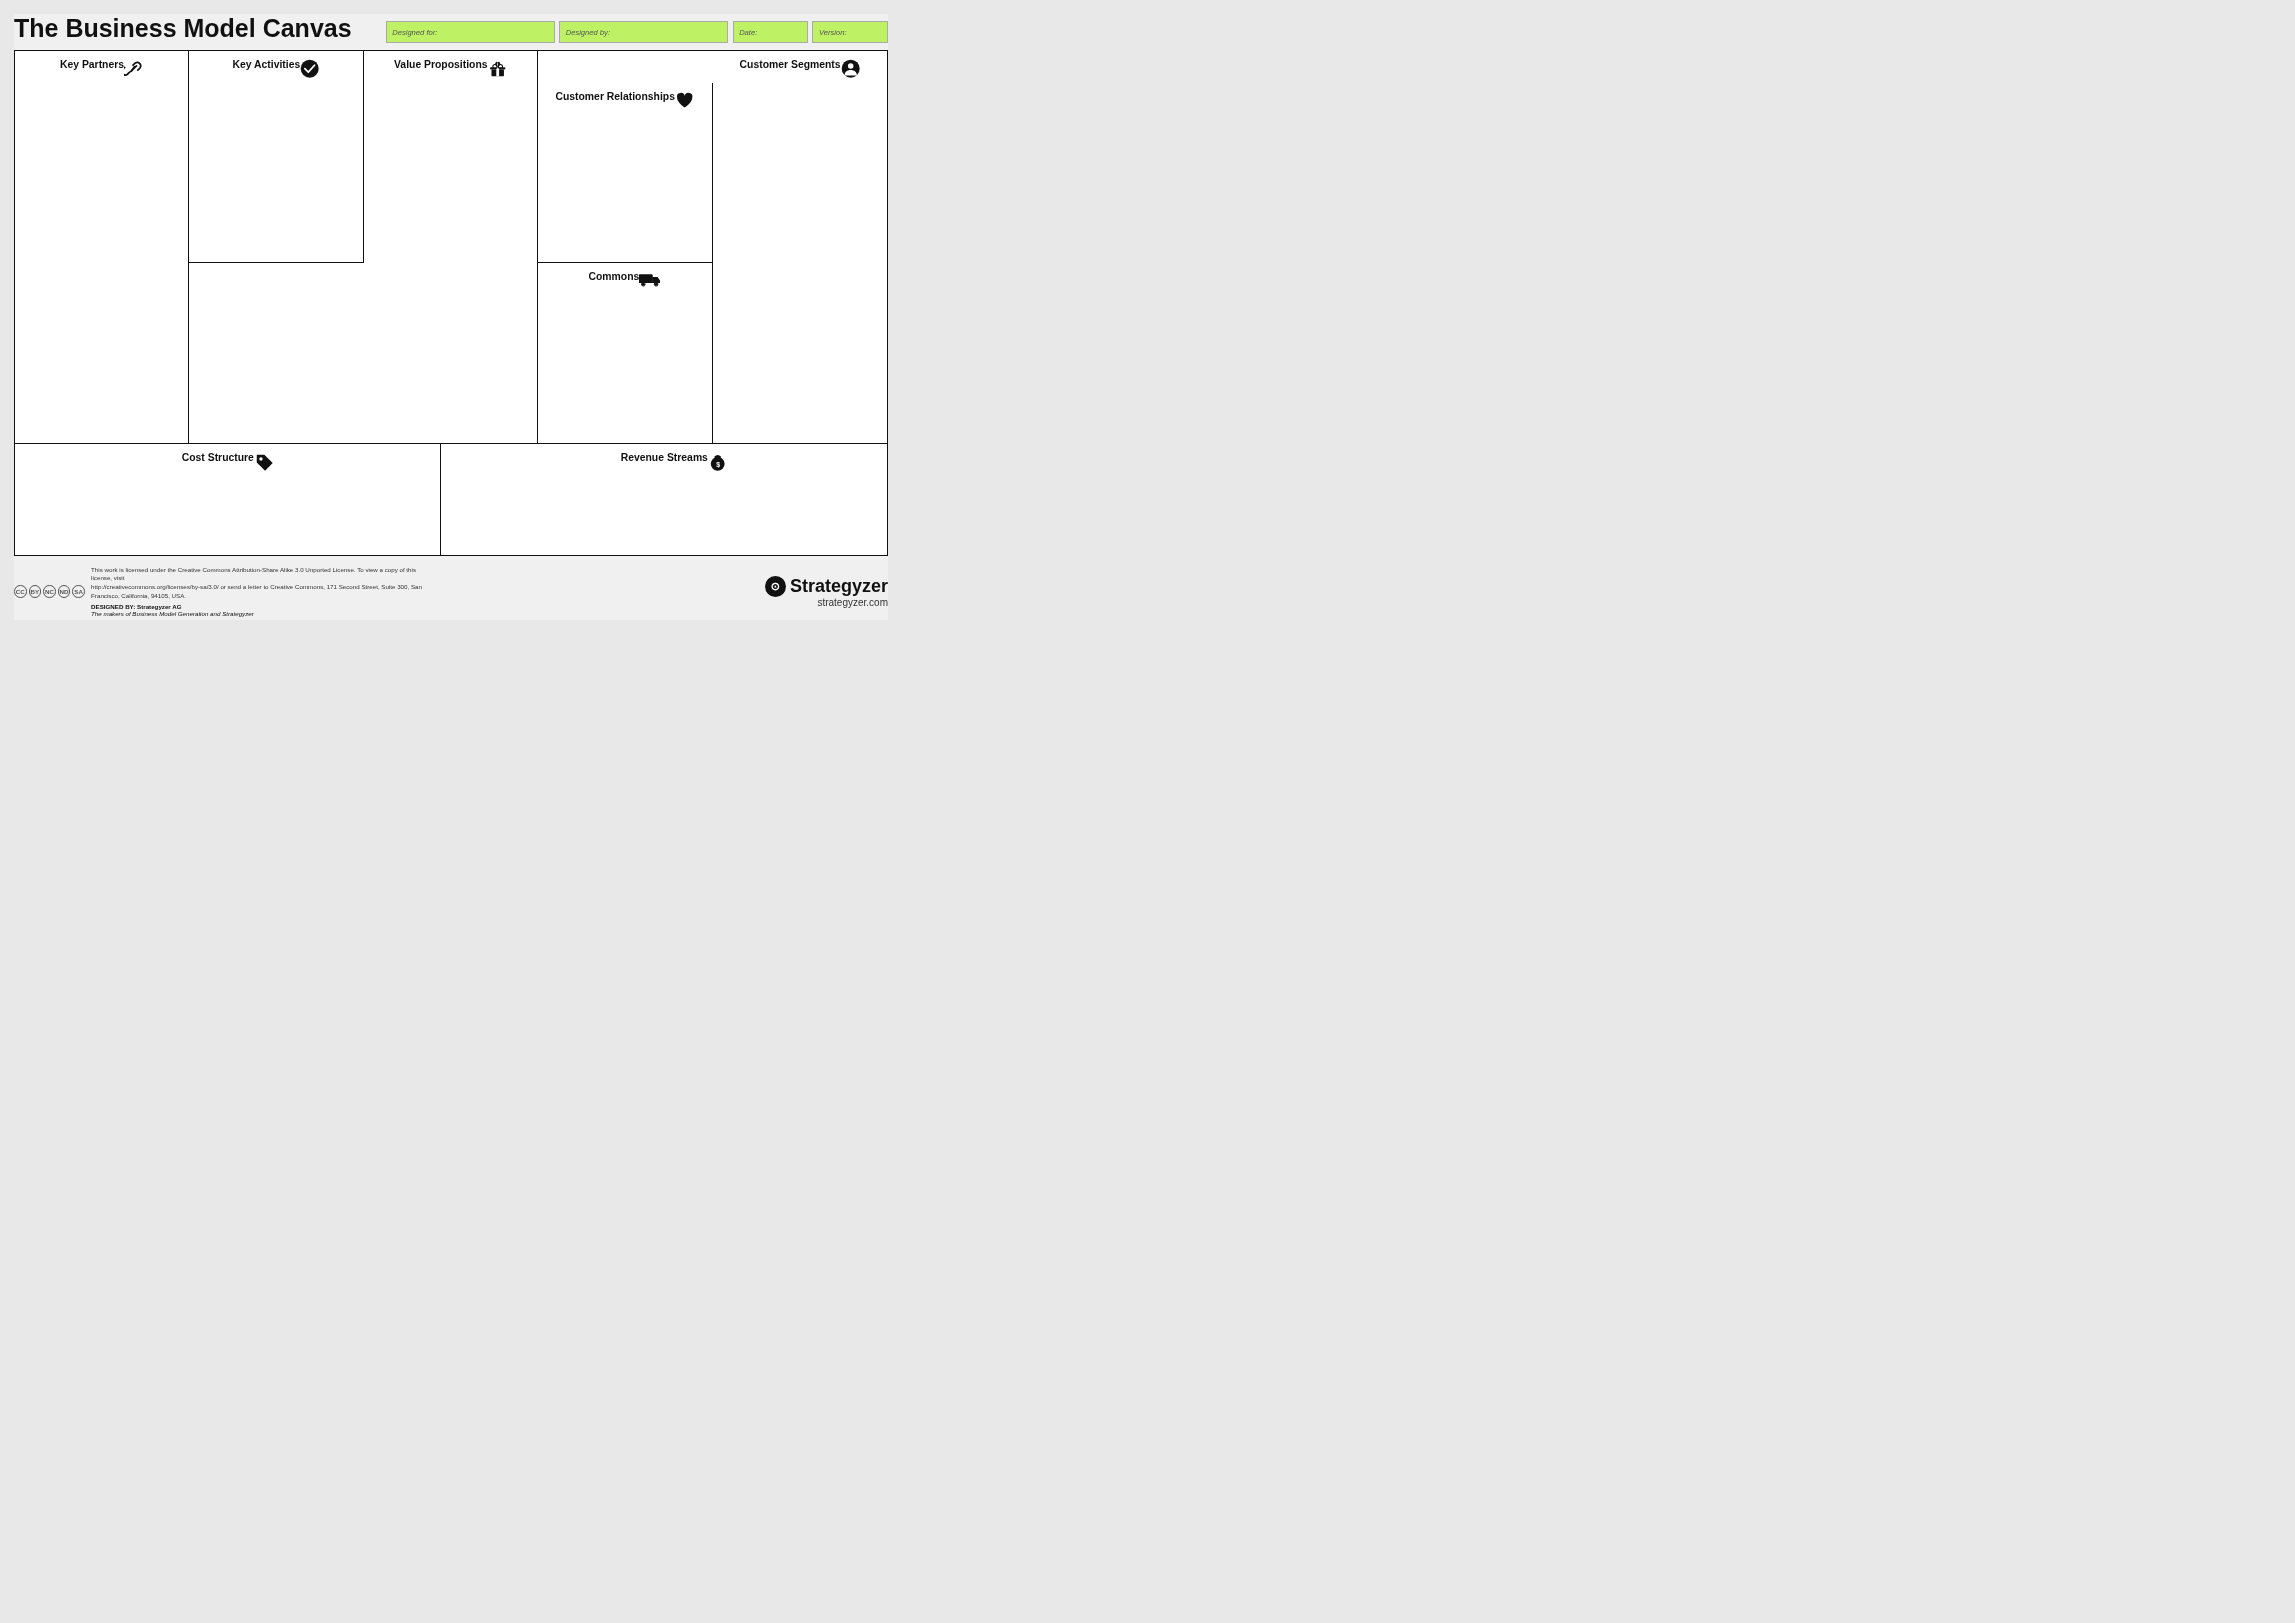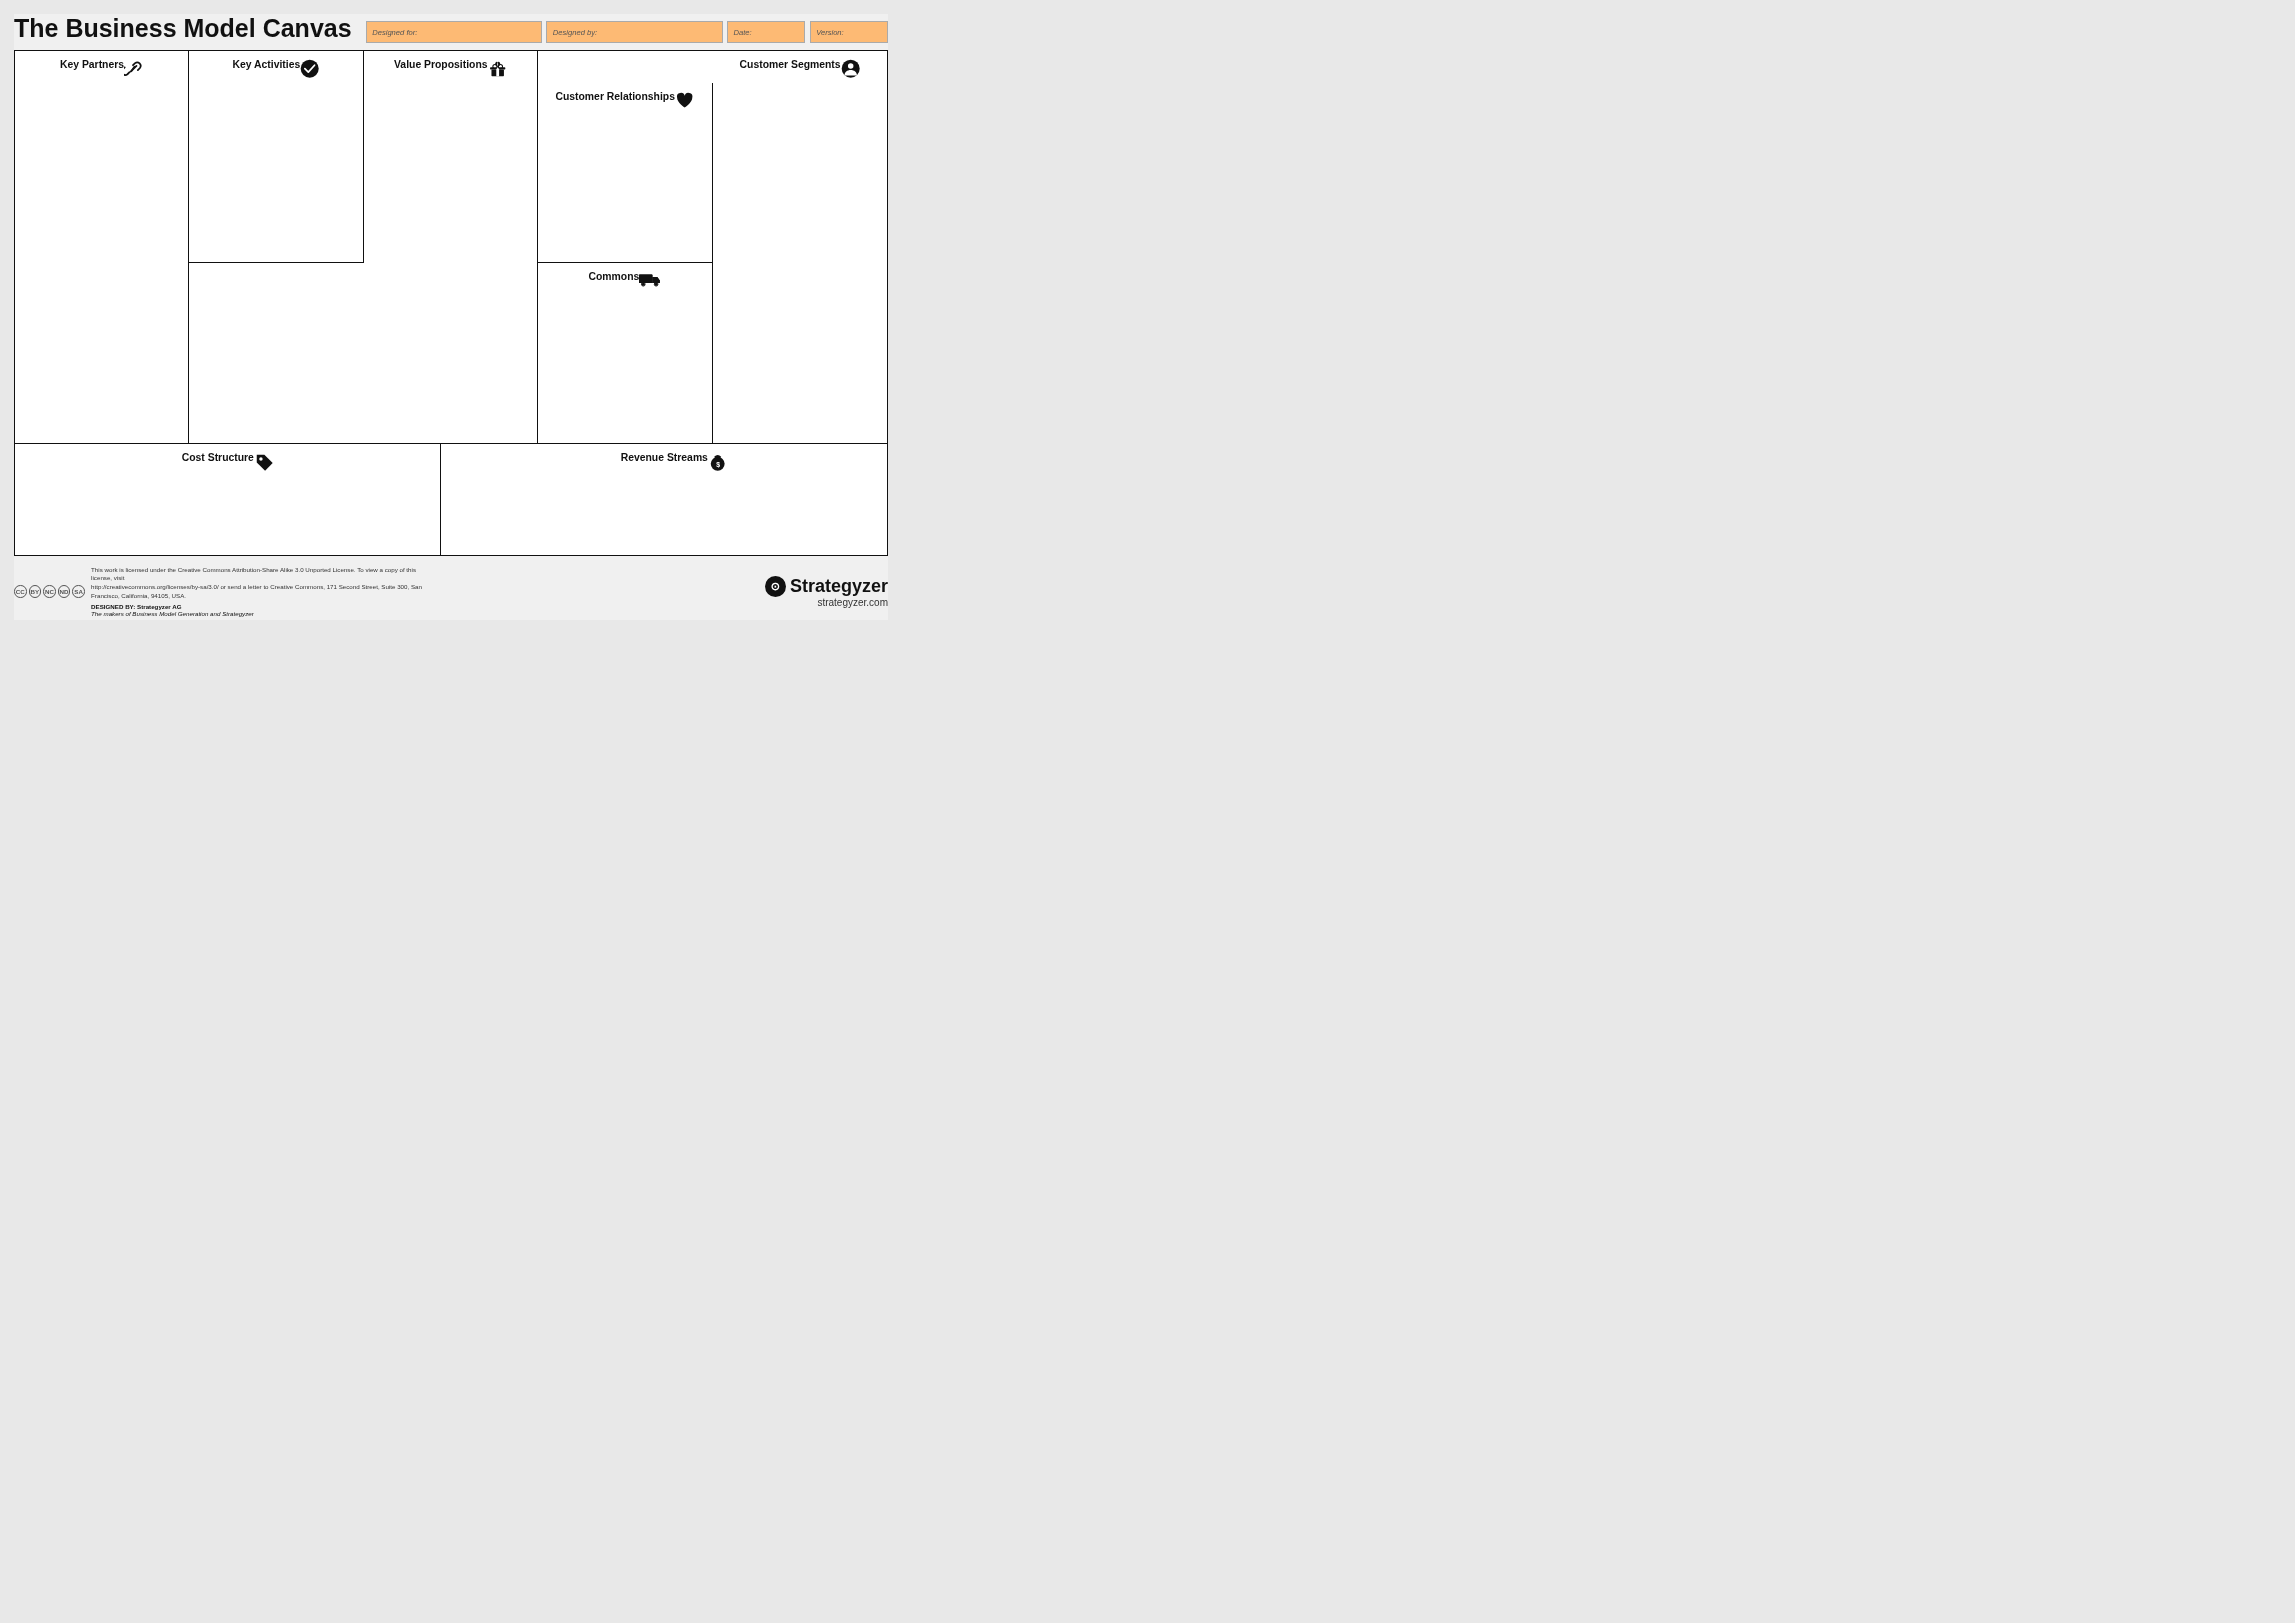--- a/index.html
+++ b/index.html
@@ -11,38 +11,38 @@
       padding: 14px;
     }
     .page {
       background: #f0f0f0;
       width: 100%;
     }
     .header {
       display: flex;
       align-items: flex-end;
       margin-bottom: 7px;
-      gap: 0;
+      gap: 20px;
     }
     .page-title {
       font-size: 25px;
       font-weight: 900;
       color: #111;
       white-space: nowrap;
       margin-right: 14px;
     }
     .header-fields {
       display: flex;
       gap: 4.2px;
       flex: 1;
     }
     .header-field {
       border: 1px solid #aaa;
       padding: 2.8px 5.6px;
-      background: #fdba74;
+      background: #bef264;
       font-size: 7.6px;
       color: #555;
       font-style: italic;
       flex: 1;
       height: 22px;
       display: flex;
       align-items: center;
     }
     .header-field.short { flex: 0.4; }
 

